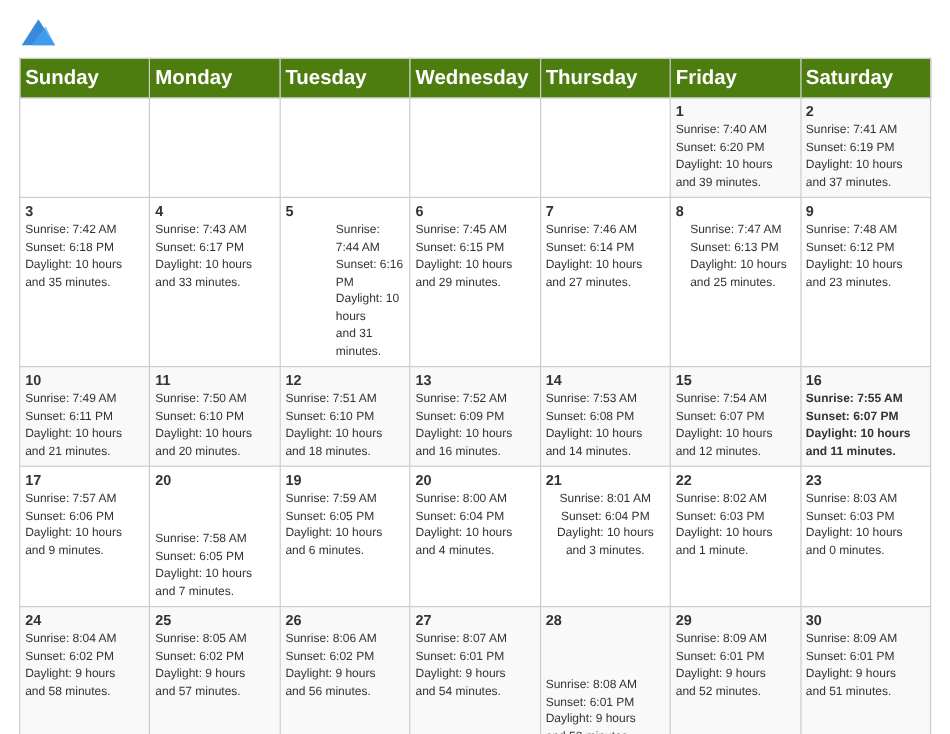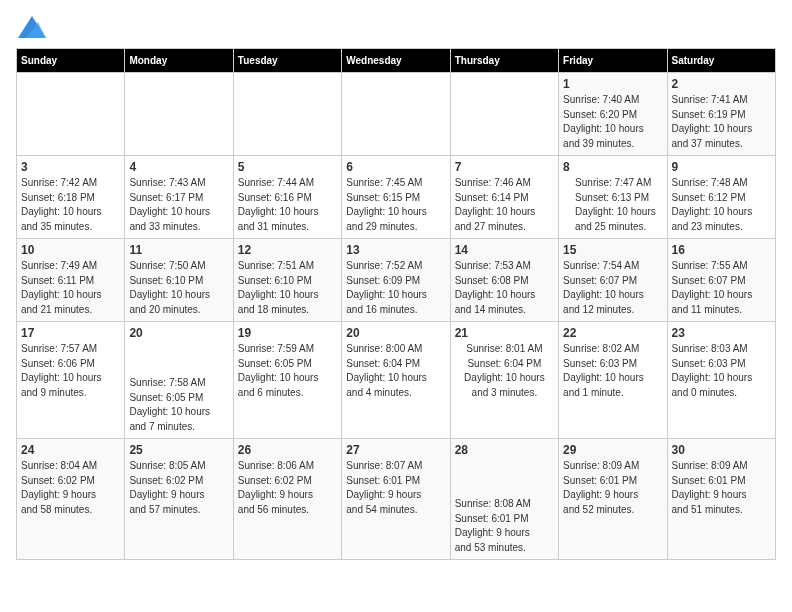--- a/index.html
+++ b/index.html
@@ -48,23 +48,23 @@
       font-size: 16px;
       color: #555;
       margin-top: 2px;
     }
     table {
       width: 100%;
       border-collapse: collapse;
       table-layout: fixed;
     }
     thead tr th {
-      background-color: #000000;
+      background-color: #4d7c0f;
       color: #fff;
-      font-size: 10px;
+      font-size: 17px;
       font-weight: bold;
       padding: 6px 4px;
       text-align: left;
       border: 1px solid #ccc;
     }
     tbody tr td {
       border: 1px solid #ccc;
       vertical-align: top;
       padding: 4px;
       font-size: 10.5px;
@@ -156,21 +156,21 @@
         </td>
         <td>
           <span class="day-number">4</span>
           <div class="day-info" style="white-space: pre-line;">Sunrise: 7:43 AM
 Sunset: 6:17 PM
 Daylight: 10 hours
 and 33 minutes.</div>
         </td>
         <td>
           <span class="day-number">5</span>
-          <div class="day-info" style="white-space: pre-line;">Sunrise: 7:44 AM
+          <div class="day-info" style="white-space: pre-line; margin-left: 42px;">Sunrise: 7:44 AM
 Sunset: 6:16 PM
 Daylight: 10 hours
 and 31 minutes.</div>
         </td>
         <td>
           <span class="day-number">6</span>
           <div class="day-info" style="white-space: pre-line;">Sunrise: 7:45 AM
 Sunset: 6:15 PM
 Daylight: 10 hours
 and 29 minutes.</div>
@@ -235,21 +235,21 @@
         </td>
         <td>
           <span class="day-number">15</span>
           <div class="day-info" style="white-space: pre-line;">Sunrise: 7:54 AM
 Sunset: 6:07 PM
 Daylight: 10 hours
 and 12 minutes.</div>
         </td>
         <td>
           <span class="day-number">16</span>
-          <div class="day-info" style="white-space: pre-line;">Sunrise: 7:55 AM
+          <div class="day-info" style="white-space: pre-line; font-weight: bold;">Sunrise: 7:55 AM
 Sunset: 6:07 PM
 Daylight: 10 hours
 and 11 minutes.</div>
         </td>
       </tr>
       <tr>
         <td>
           <span class="day-number">17</span>
           <div class="day-info" style="white-space: pre-line;">Sunrise: 7:57 AM
 Sunset: 6:06 PM

